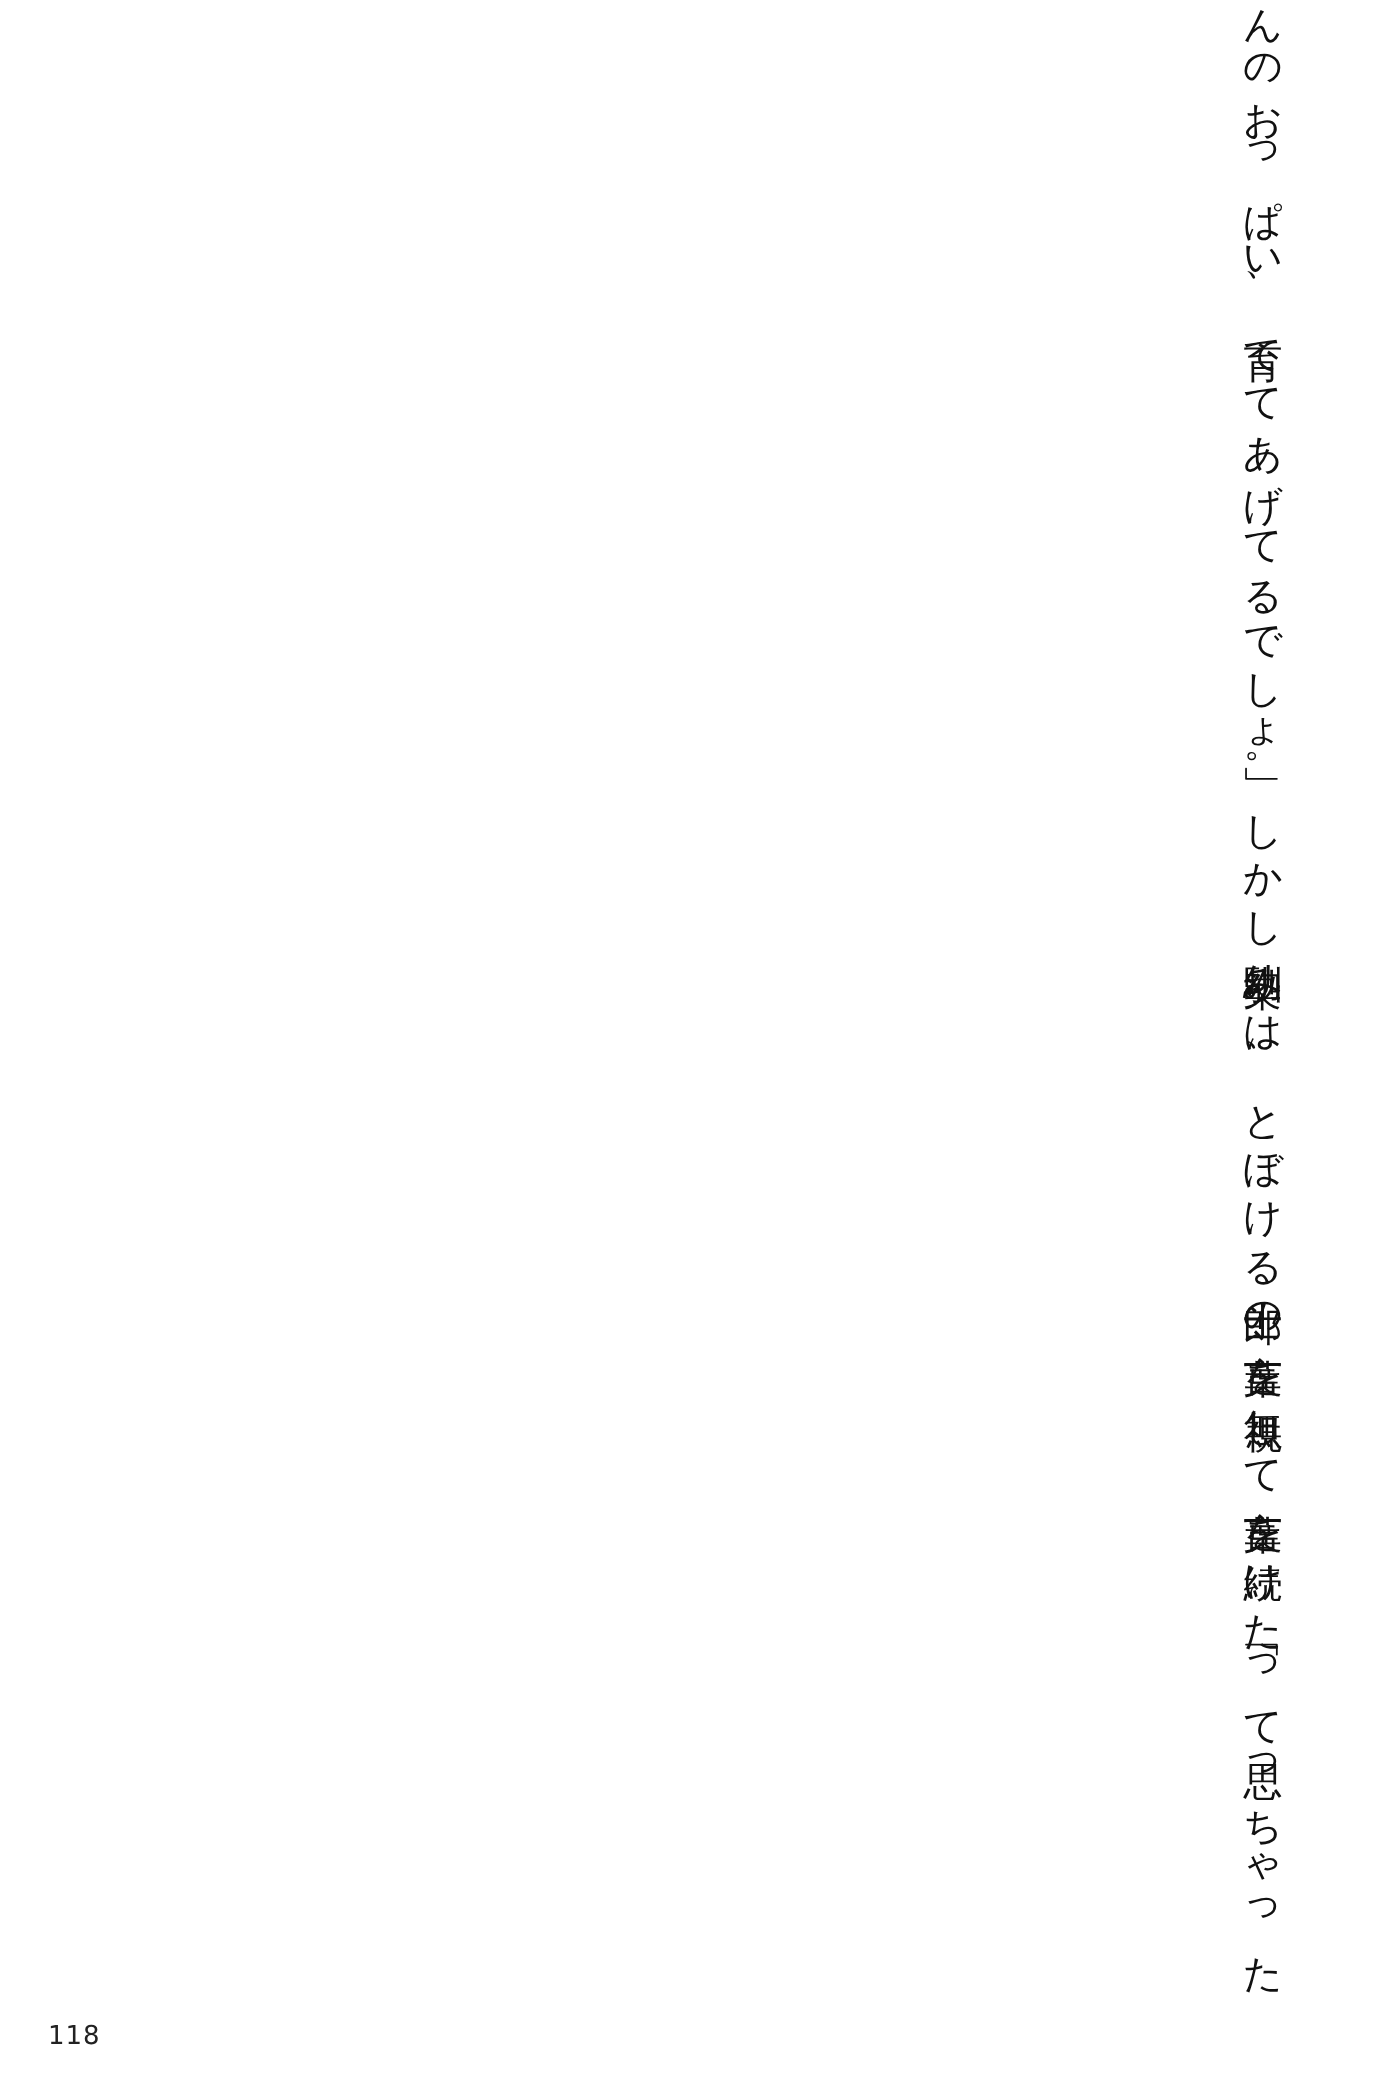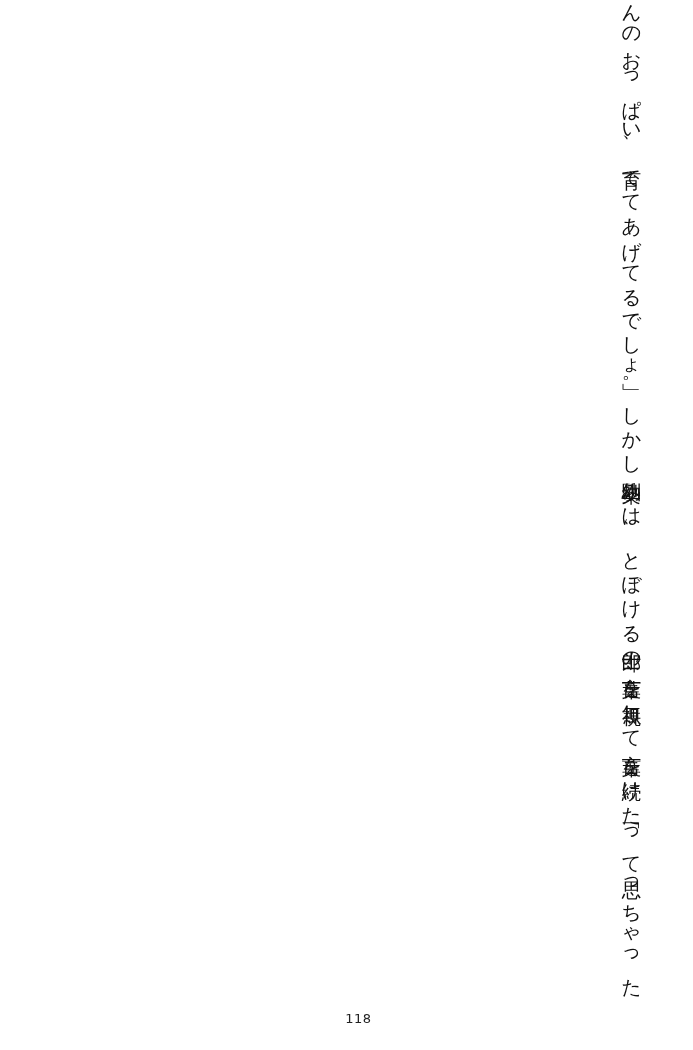--- a/index.html
+++ b/index.html
@@ -57,21 +57,21 @@
     font-size: 19.5px;
     letter-spacing: 1.6px;
     text-align: start;
   }
 
   #page-number {
     position: absolute;
     left: 0;
     right: 0;
     bottom: 24px;
-    text-align: center;
+    text-align: left;
     font-size: 13px;
     font-family: "DejaVu Sans", "Liberation Sans", sans-serif;
     color: #222222;
     letter-spacing: 0.5px;
     padding-left: 24px;
   }
 </style>
 </head>
 <body>
 

